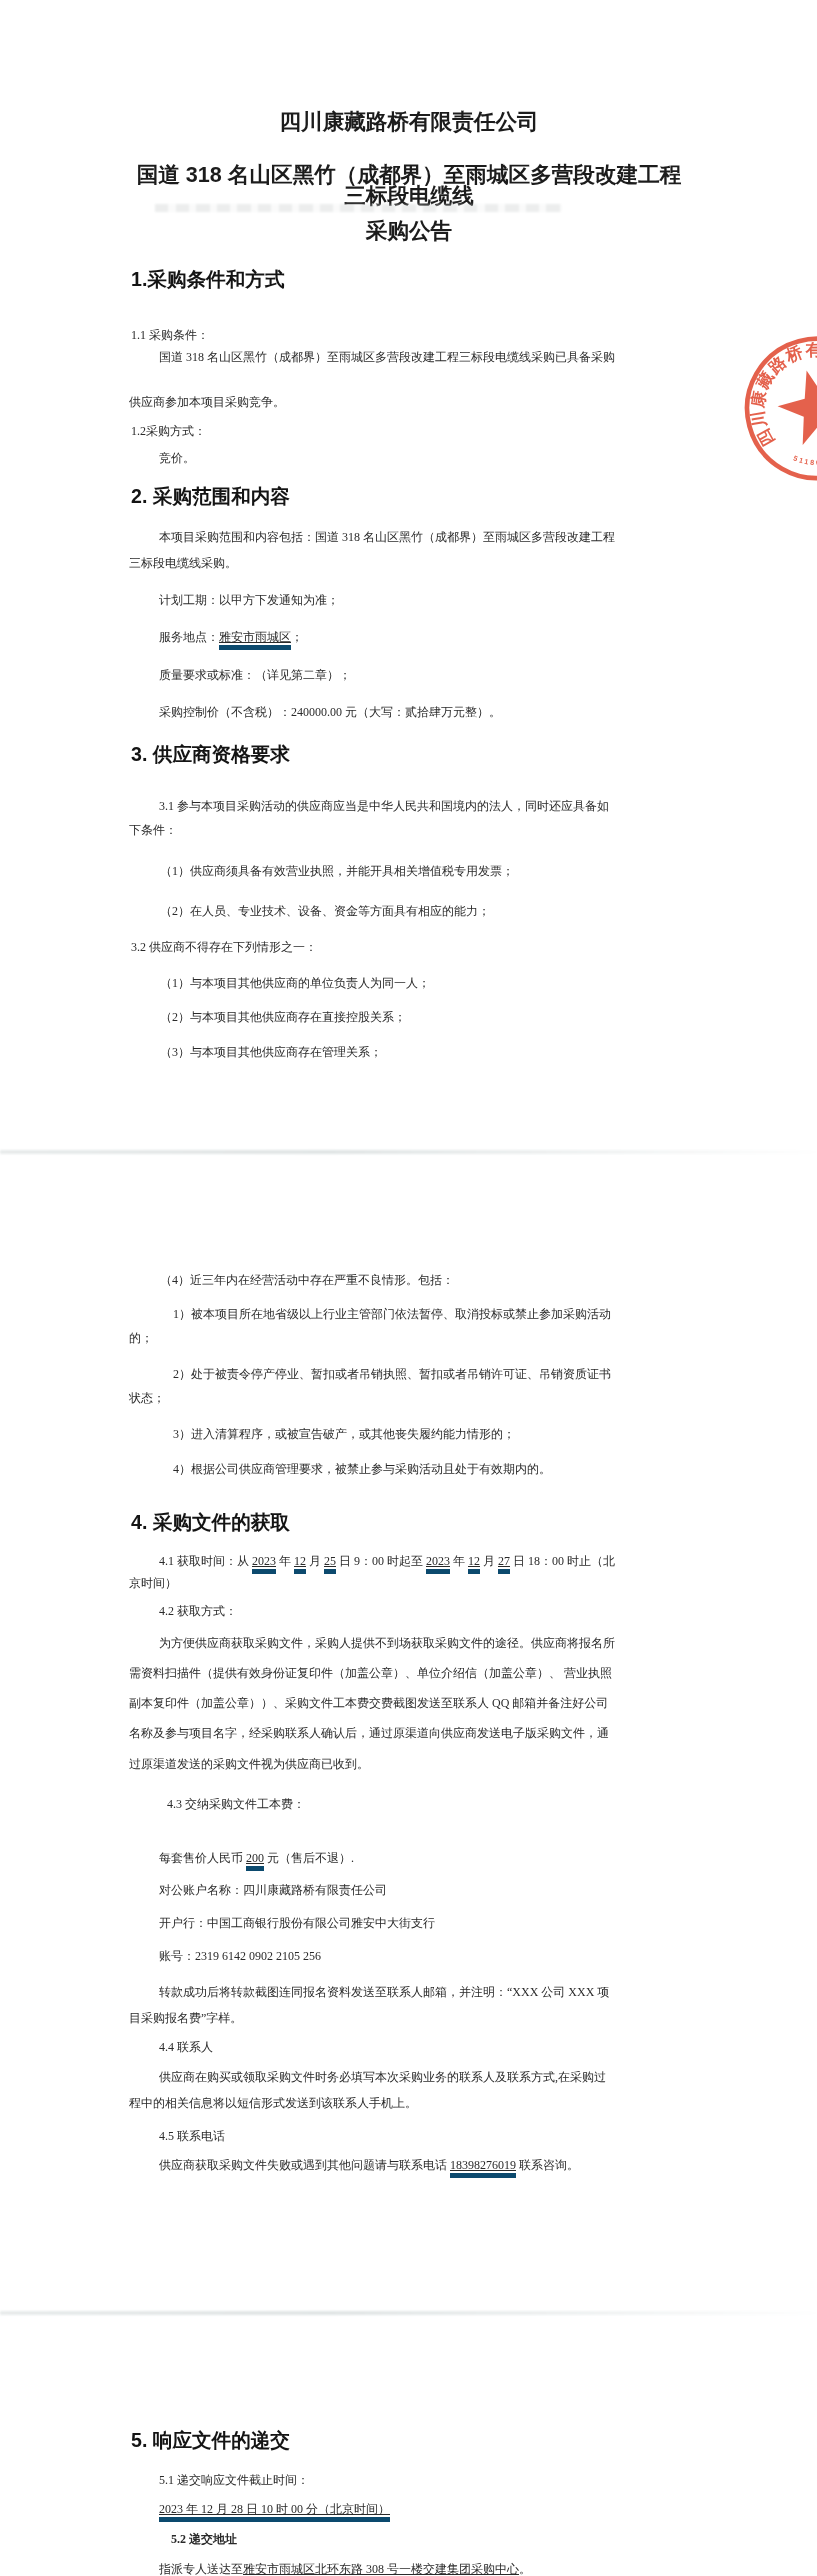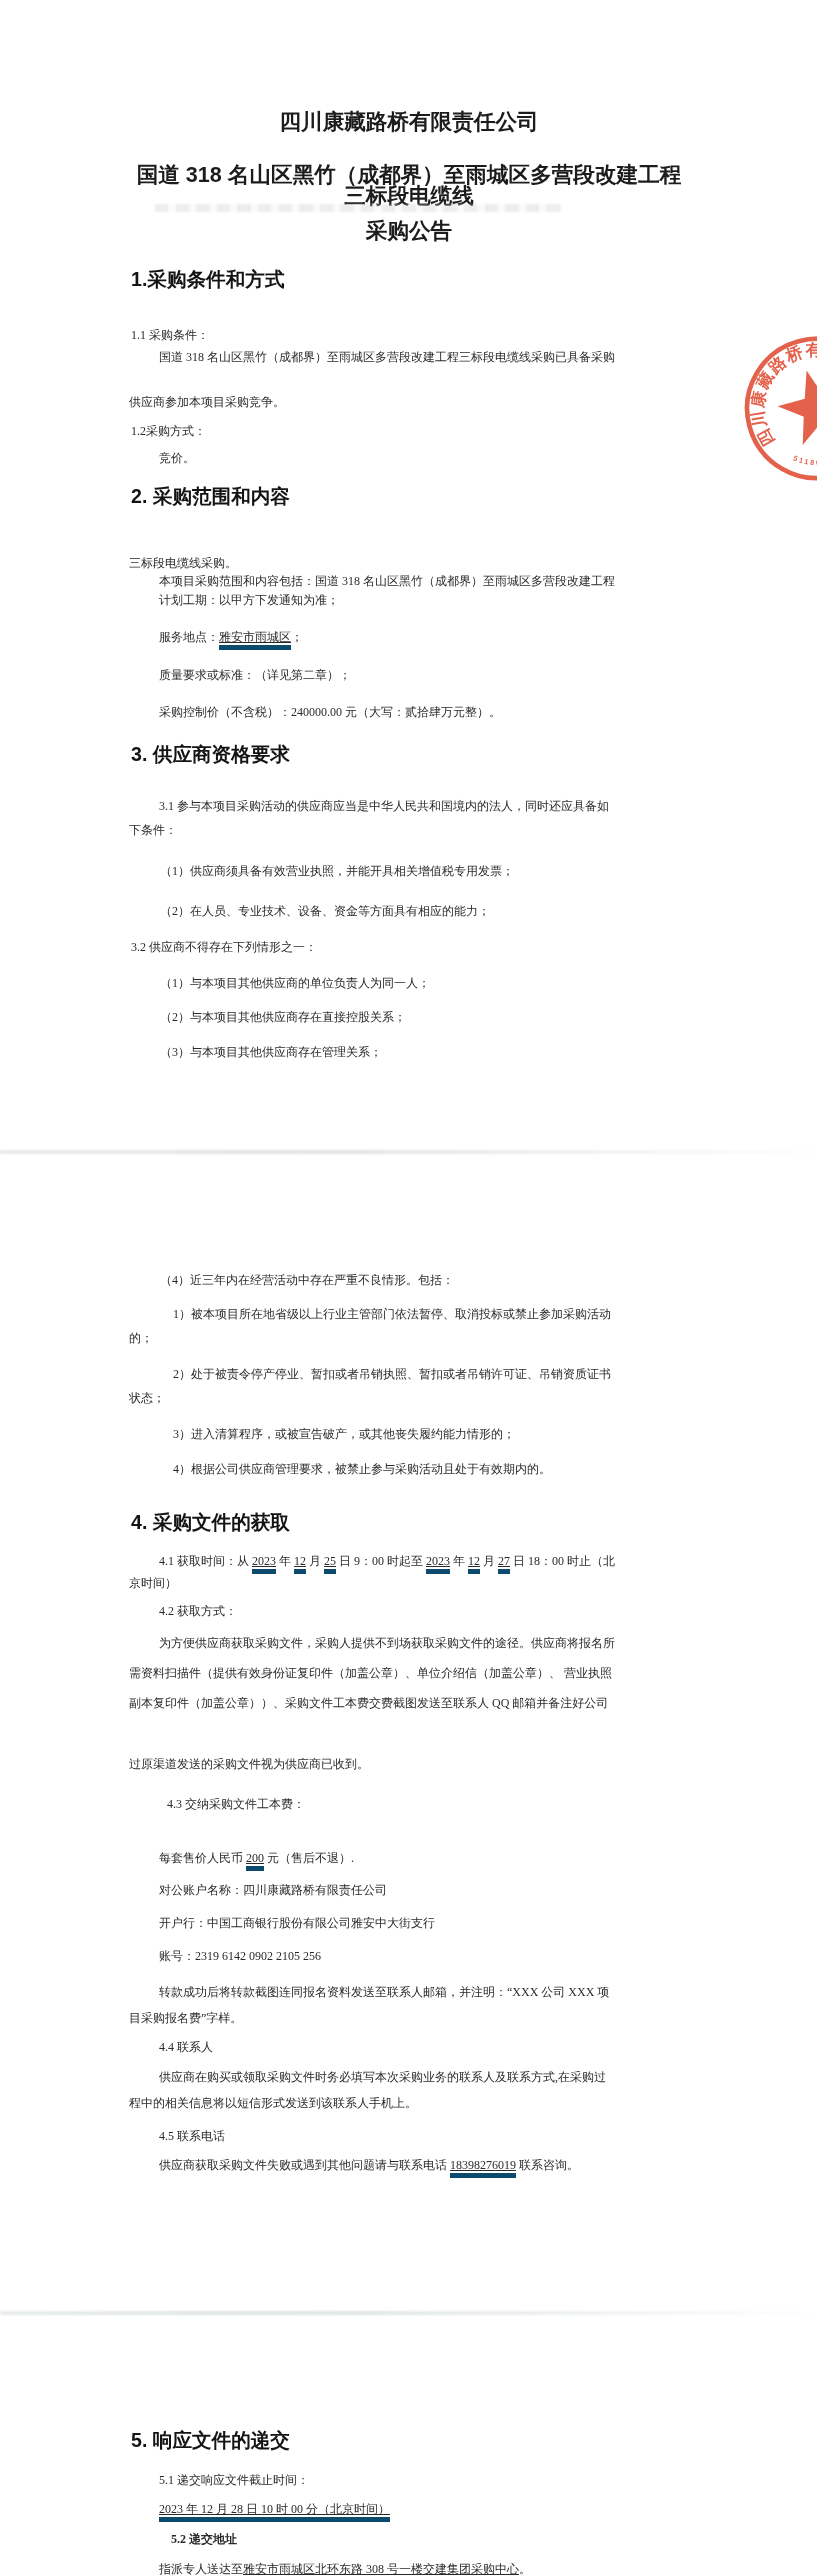--- a/index.html
+++ b/index.html
@@ -33,21 +33,21 @@
     <div class="line t" style="top: 160px;"><span>国道 318 名山区黑竹（成都界）至雨城区多营段改建工程</span></div>
     <div class="line t" style="top: 181px;"><span>三标段电缆线</span></div>
     <div class="line t" style="top: 216px;"><span>采购公告</span></div>
     <div class="line h" style="top: 266px; left: 131px;"><span>1.采购条件和方式</span></div>
     <div class="line" style="top: 324px; left: 131px;"><span>1.1 采购条件：</span></div>
     <div class="line" style="top: 346px; left: 159px;"><span>国道 318 名山区黑竹（成都界）至雨城区多营段改建工程三标段电缆线采购已具备采购</span></div>
     <div class="line" style="top: 391px; left: 129px;"><span>供应商参加本项目采购竞争。</span></div>
     <div class="line" style="top: 420px; left: 131px;"><span>1.2采购方式：</span></div>
     <div class="line" style="top: 447px; left: 159px;"><span>竞价。</span></div>
     <div class="line h" style="top: 483px; left: 131px;"><span>2. 采购范围和内容</span></div>
-    <div class="line" style="top: 526px; left: 159px; margin-top: 44px;"><span>本项目采购范围和内容包括：国道 318 名山区黑竹（成都界）至雨城区多营段改建工程</span></div>
+    <div class="line" style="top: 526px; left: 159px;"><span>本项目采购范围和内容包括：国道 318 名山区黑竹（成都界）至雨城区多营段改建工程</span></div>
     <div class="line" style="top: 552px; left: 129px;"><span>三标段电缆线采购。</span></div>
     <div class="line" style="top: 589px; left: 159px;"><span>计划工期：以甲方下发通知为准；</span></div>
     <div class="line" style="top: 626px; left: 159px;"><span>服务地点：</span><span class="u">雅安市雨城区</span><span>；</span></div>
     <div class="line" style="top: 664px; left: 159px;"><span>质量要求或标准：（详见第二章）；</span></div>
     <div class="line" style="top: 701px; left: 159px;"><span>采购控制价（不含税）：240000.00 元（大写：贰拾肆万元整）。</span></div>
     <div class="line h" style="top: 741px; left: 131px;"><span>3. 供应商资格要求</span></div>
     <div class="line" style="top: 795px; left: 159px; text-align: center;"><span>3.1 参与本项目采购活动的供应商应当是中华人民共和国境内的法人，同时还应具备如</span></div>
     <div class="line" style="top: 819px; left: 129px;"><span>下条件：</span></div>
     <div class="line" style="top: 860px; left: 160px;"><span>（1）供应商须具备有效营业执照，并能开具相关增值税专用发票；</span></div>
     <div class="line" style="top: 900px; left: 160px;"><span>（2）在人员、专业技术、设备、资金等方面具有相应的能力；</span></div>
@@ -62,20 +62,21 @@
     <div class="line" style="top: 1387px; left: 129px;"><span>状态；</span></div>
     <div class="line" style="top: 1423px; left: 173px;"><span>3）进入清算程序，或被宣告破产，或其他丧失履约能力情形的；</span></div>
     <div class="line" style="top: 1458px; left: 173px;"><span>4）根据公司供应商管理要求，被禁止参与采购活动且处于有效期内的。</span></div>
     <div class="line h" style="top: 1509px; left: 131px;"><span>4. 采购文件的获取</span></div>
     <div class="line" style="top: 1550px; left: 159px;"><span>4.1 获取时间：从 </span><span class="u">2023</span><span> 年 </span><span class="u">12</span><span> 月 </span><span class="u">25</span><span> 日 9：00 时起至 </span><span class="u">2023</span><span> 年 </span><span class="u">12</span><span> 月 </span><span class="u">27</span><span> 日 18：00 时止（北</span></div>
     <div class="line" style="top: 1572px; left: 129px;"><span>京时间）</span></div>
     <div class="line" style="top: 1600px; left: 159px;"><span>4.2 获取方式：</span></div>
     <div class="line" style="top: 1632px; left: 159px;"><span>为方便供应商获取采购文件，采购人提供不到场获取采购文件的途径。供应商将报名所</span></div>
     <div class="line" style="top: 1662px; left: 129px;"><span>需资料扫描件（提供有效身份证复印件（加盖公章）、单位介绍信（加盖公章）、 营业执照</span></div>
     <div class="line" style="top: 1692px; left: 129px;"><span>副本复印件（加盖公章））、采购文件工本费交费截图发送至联系人 QQ 邮箱并备注好公司</span></div>
+    <div class="line" style="top: 1722px; left: 129px;"><span>名称及参与项目名字，经采购联系人确认后，通过原渠道向供应商发送电子版采购文件，通</span></div>
     <div class="line" style="top: 1753px; left: 129px;"><span>过原渠道发送的采购文件视为供应商已收到。</span></div>
     <div class="line" style="top: 1793px; left: 159px; margin-left: 8px;"><span>4.3 交纳采购文件工本费：</span></div>
     <div class="line" style="top: 1847px; left: 159px;"><span>每套售价人民币 </span><span class="u">200</span><span> 元（售后不退）.</span></div>
     <div class="line" style="top: 1879px; left: 159px;"><span>对公账户名称：四川康藏路桥有限责任公司</span></div>
     <div class="line" style="top: 1912px; left: 159px;"><span>开户行：中国工商银行股份有限公司雅安中大街支行</span></div>
     <div class="line" style="top: 1945px; left: 159px;"><span>账号：2319 6142 0902 2105 256</span></div>
     <div class="line" style="top: 1981px; left: 159px;"><span>转款成功后将转款截图连同报名资料发送至联系人邮箱，并注明：“XXX 公司 XXX 项</span></div>
     <div class="line" style="top: 2007px; left: 129px;"><span>目采购报名费”字样。</span></div>
     <div class="line" style="top: 2036px; left: 159px;"><span>4.4 联系人</span></div>
     <div class="line" style="top: 2066px; left: 159px;"><span>供应商在购买或领取采购文件时务必填写本次采购业务的联系人及联系方式,在采购过</span></div>

